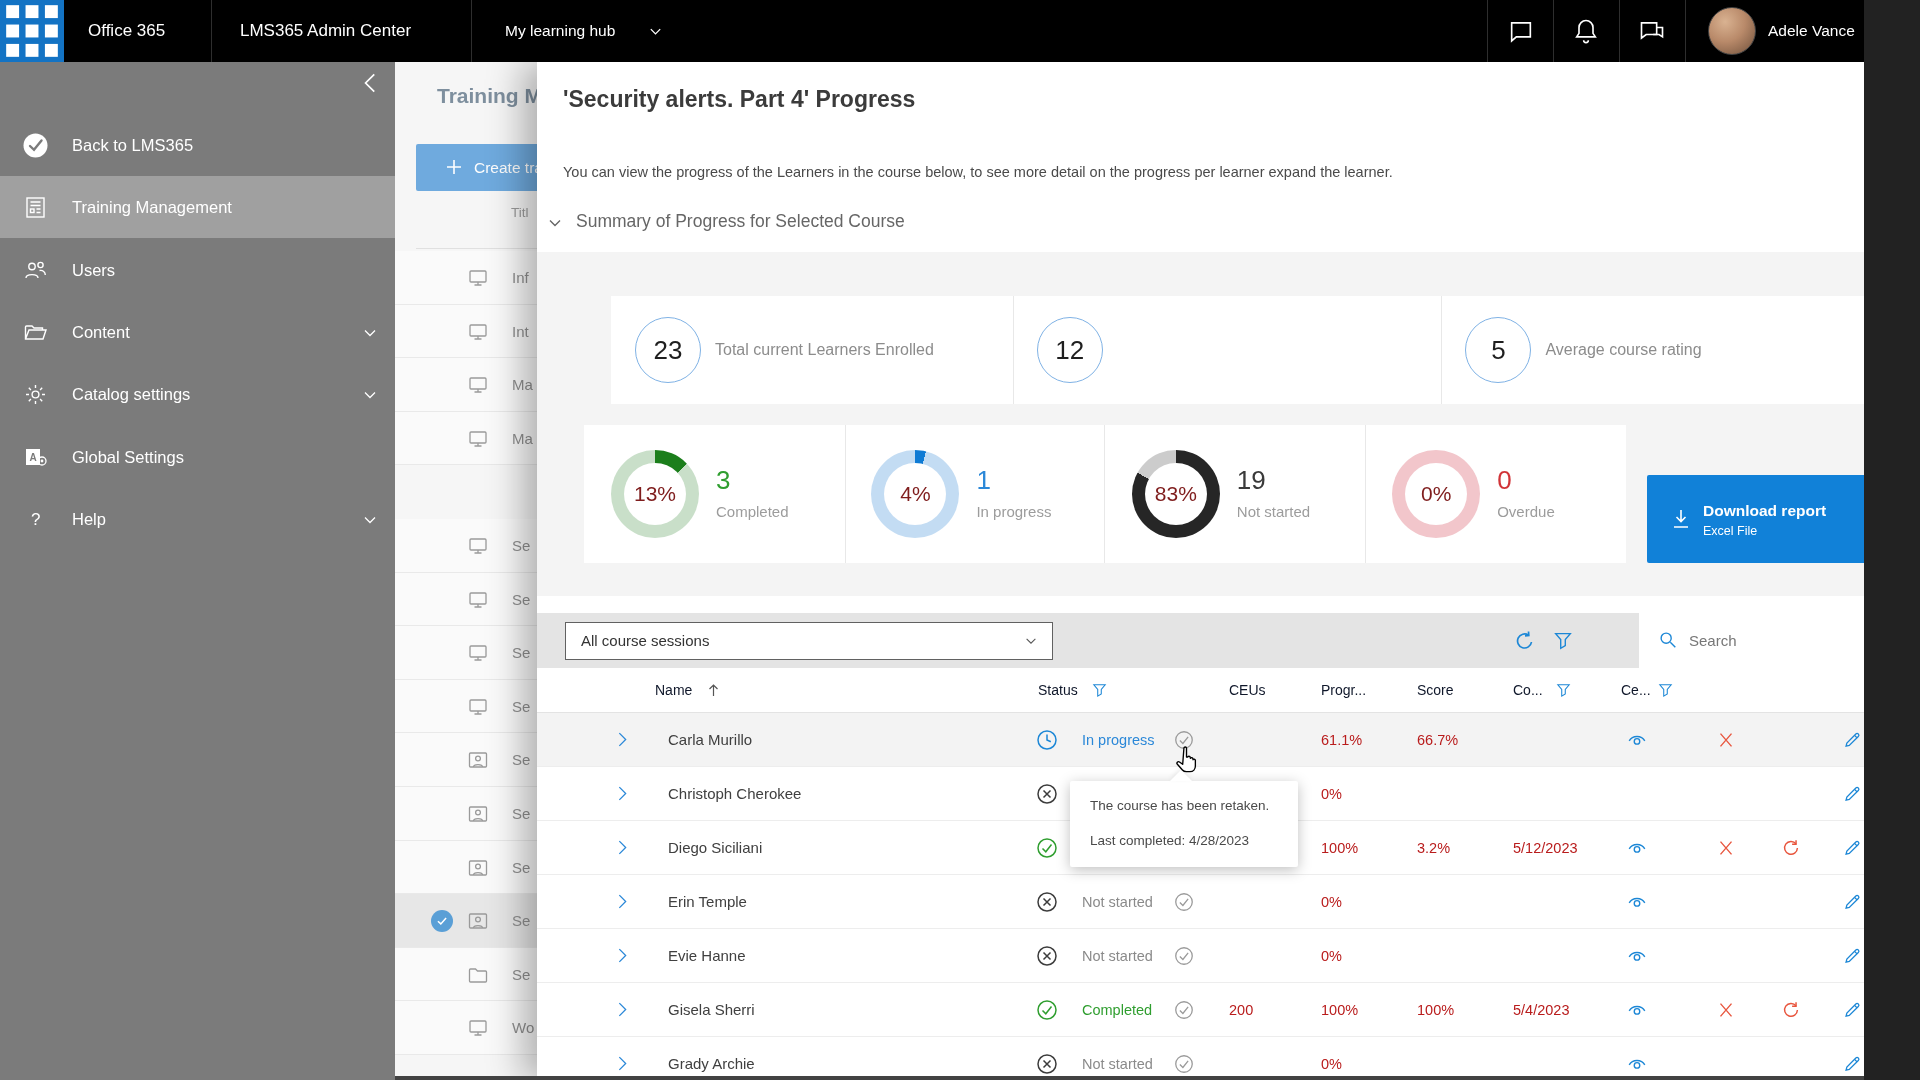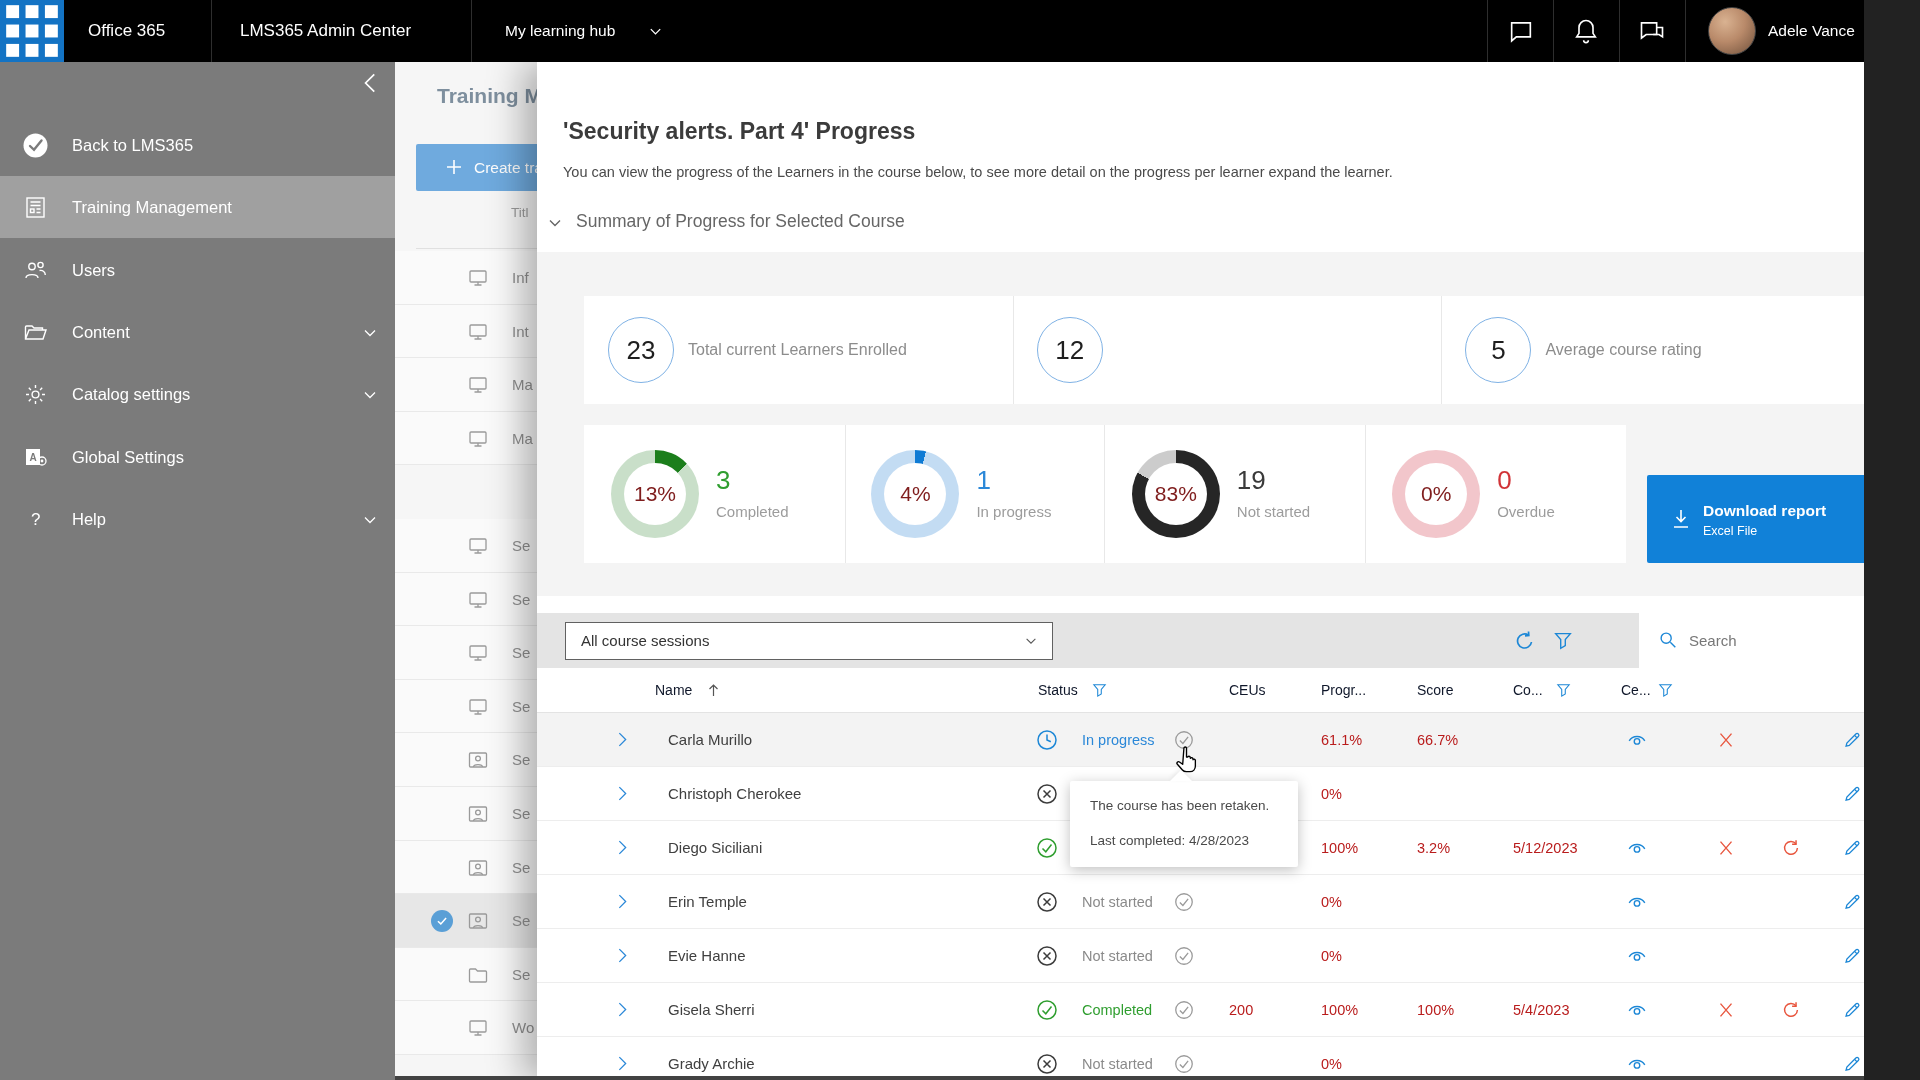--- a/index.html
+++ b/index.html
@@ -1,19 +1,19 @@
 <!DOCTYPE html>
 <html><head>
 <meta charset="utf-8">
 <style>
   html,body{margin:0;padding:0;background:#222;}
   #stage{position:relative;width:1864px;height:1080px;overflow:hidden;
     font-family:"Liberation Sans",sans-serif;background:#fff;}
   #stage *{box-sizing:border-box;}
-  .abs{position:absolute;margin-top:32px;}
+  .abs{position:absolute;}
 
   
   #topbar{position:absolute;left:0;top:0;width:1920px;height:62px;background:#000;z-index:40;}
   #waffle{position:absolute;left:0;top:0;width:64px;height:62px;background:#1373c4;display:flex;align-items:center;justify-content:center;}
   .tb-text{position:absolute;top:0;height:62px;line-height:62px;color:#fff;font-size:17px;white-space:nowrap;}
   .tb-sep{position:absolute;top:0;width:1px;height:62px;background:#2e2e2e;}
   .tb-icon{position:absolute;top:17px;width:28px;height:28px;}
   #avatar{position:absolute;left:1708px;top:7px;width:48px;height:48px;border-radius:50%;
     background:radial-gradient(circle at 35% 30%,#d9b291 0%,#b98a6a 45%,#6e4f3a 100%);border:1px solid #444;}
   #hub-chev{position:absolute;left:648px;top:24px;width:15px;height:15px;}
@@ -453,21 +453,21 @@
   <div id="m-sum-chev" style="z-index:11">
     <svg viewBox="0 0 18 18" stroke="#666" stroke-width="1.4" fill="none">
         <path d="M4 6.5 L9 11.5 L14 6.5"></path>
       </svg>
   </div>
   <div id="m-sum-head" style="z-index:11">Summary of Progress for Selected Course</div>
   <div id="gray-panel" style="z-index:11"></div>
 
   <div id="stats" style="position:absolute;inset:0;z-index:12;pointer-events:none;">
 
-  <div class="stat" style="pointer-events: auto; left: 584px;">
+  <div class="stat" style="pointer-events: auto; left: 611px;">
         <span class="scircle">23</span>
         <span class="slabel">Total current Learners Enrolled</span>
       </div>
       <div class="stat" style="pointer-events: auto; left: 1012.7px;">
         <span class="scircle">12</span>
       </div>
       <div class="stat" style="pointer-events: auto; left: 1441.4px;">
         <span class="scircle">5</span>
         <span class="slabel">Average course rating</span>
       </div>

